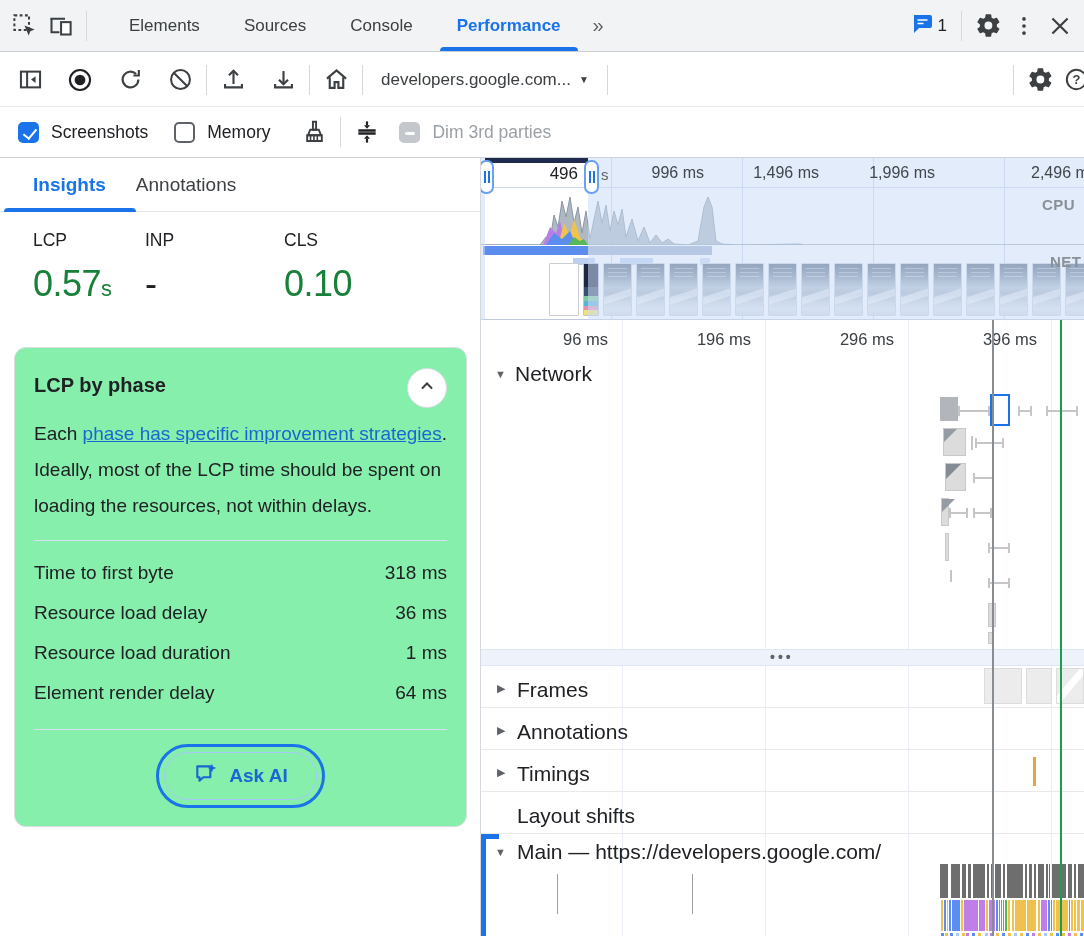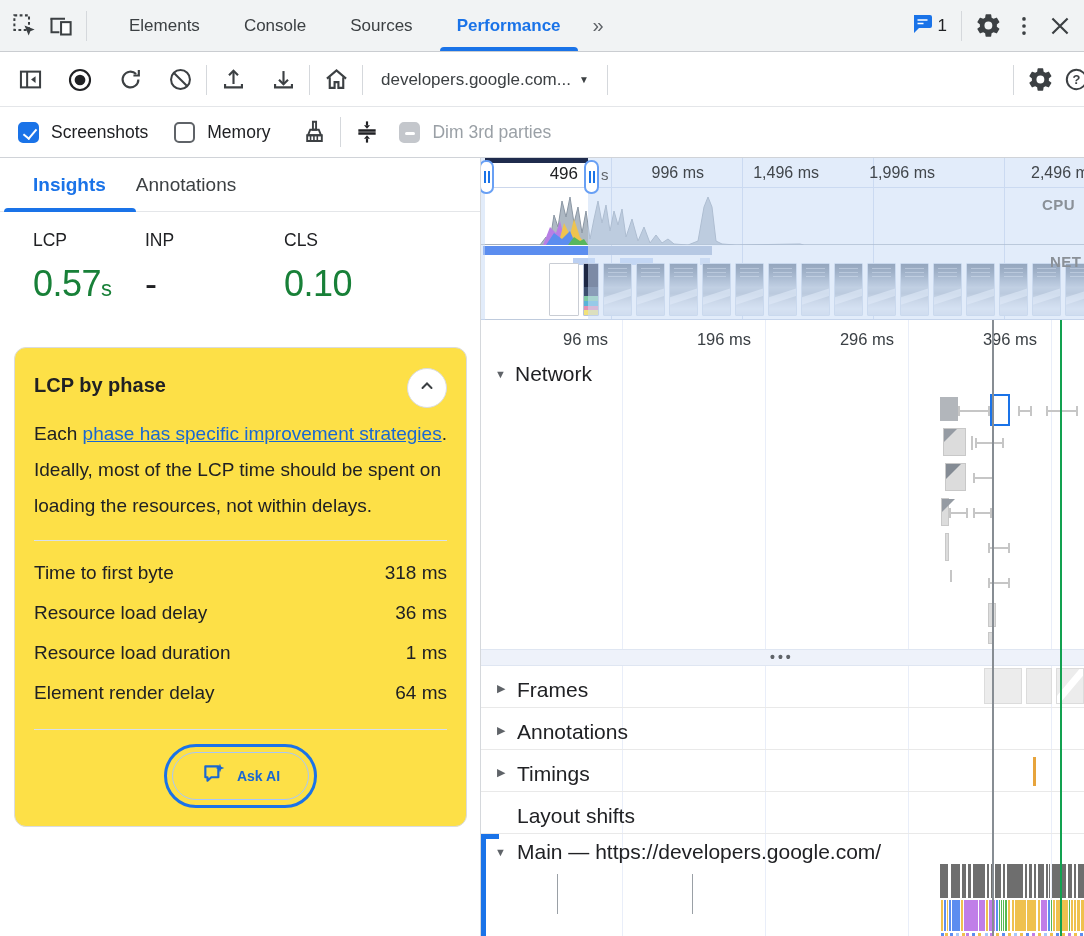--- a/index.html
+++ b/index.html
@@ -41,34 +41,34 @@
   .sidebar{position:absolute;left:0;top:158px;width:481px;height:778px;background:#fff;border-right:1px solid #d5d8dc;}
   .side-tabs{position:relative;height:54px;border-bottom:1px solid #e4e6e9;display:flex;align-items:center;padding-left:33px;}
   .side-tab{font-size:19px;color:#3c4043;margin-right:30px;position:relative;height:100%;display:flex;align-items:center;}
   .side-tab.active{color:#1a73e8;font-weight:700;}
   .side-underline{position:absolute;left:4px;top:50px;width:132px;height:4px;background:#1a73e8;border-radius:4px 4px 0 0;}
   .metrics{position:relative;height:130px;}
   .metric{position:absolute;top:18px;}
   .metric .mname{font-size:17.5px;color:#202124;}
   .metric .mval{font-size:36px;margin-top:12px;letter-spacing:-.5px;}
   .metric .munit{font-size:22px;}
-  .card{position:absolute;left:14px;top:189px;width:453px;border:1px solid #dadce0;border-radius:12px;background:#fde047;padding:22px 19px 18px 19px;}
+  .card{position:absolute;left:14px;top:189px;width:453px;border:1px solid #dadce0;border-radius:12px;background:#86efac;padding:22px 19px 18px 19px;}
   .card-title-row{display:flex;justify-content:space-between;align-items:flex-start;}
   .card-title{font-size:20px;font-weight:700;color:#202124;margin-top:4px;}
   .collapse-btn{width:40px;height:40px;border-radius:50%;border:1px solid #dadce0;background:#fff;display:flex;align-items:center;justify-content:center;margin-top:-2px;}
   .card-desc{font-size:19px;line-height:36px;color:#202124;margin-top:8px;}
   .card-desc a{color:#1967d2;text-decoration:underline;}
   .card hr{border:none;border-top:1px solid #d7e0ec;margin:16px 0 12px 0;}
   .ptable{width:100%;}
   .prow{display:flex;justify-content:space-between;font-size:19px;color:#202124;line-height:40px;}
   .prow.head{font-weight:700;}
   .askai-wrap{display:flex;justify-content:center;margin-top:14px;}
   .askai-outer{border:3.5px solid #1a73e8;border-radius:32px;padding:5px;}
   .askai-inner{border:1.5px solid #a8c7fa;border-radius:26px;padding:8px 28px;display:flex;align-items:center;gap:10px;}
-  .askai-label{font-size:14px;font-weight:700;color:#1967d2;}
+  .askai-label{font-size:19px;font-weight:700;color:#1967d2;}
 
   
   #timeline{position:absolute;left:481px;top:158px;width:603px;height:778px;overflow:hidden;background:#fff;}
   #timeline .abs{position:absolute;}
   .ovlabel{position:absolute;font-size:16px;color:#41464b;white-space:nowrap;}
   .cpuLbl{position:absolute;font-size:15px;font-weight:700;color:#8a9097;white-space:nowrap;letter-spacing:.5px;}
   .handle{position:absolute;width:15px;height:34px;background:#fff;border:2px solid #69a0f4;border-radius:7px;
     display:flex;align-items:center;justify-content:center;gap:2px;}
   .handle i{display:block;width:2px;height:12px;background:#1a73e8;}
   .thumb{position:absolute;border-radius:1px;}
@@ -184,22 +184,22 @@
         </svg>
       </div>
     <div class="tb-icn">
         <svg width="27" height="27">
           <use href="#sym-device"></use>
         </svg>
       </div>
     <div class="vdiv"></div>
     <div class="dt-tabs" id="devtools-tabs">
         <div class="dt-tab">Elements</div>
+        <div class="dt-tab">Sources</div>
         <div class="dt-tab">Console</div>
-        <div class="dt-tab">Sources</div>
         <div class="dt-tab active">Performance</div>
       </div>
     <div class="chev">»</div>
     <div class="spacer"></div>
     <div class="msgwrap">
       <span><svg width="24" height="24">
             <use href="#sym-bubble"></use>
           </svg></span>
       <span class="msgcnt">1</span>
     </div>

